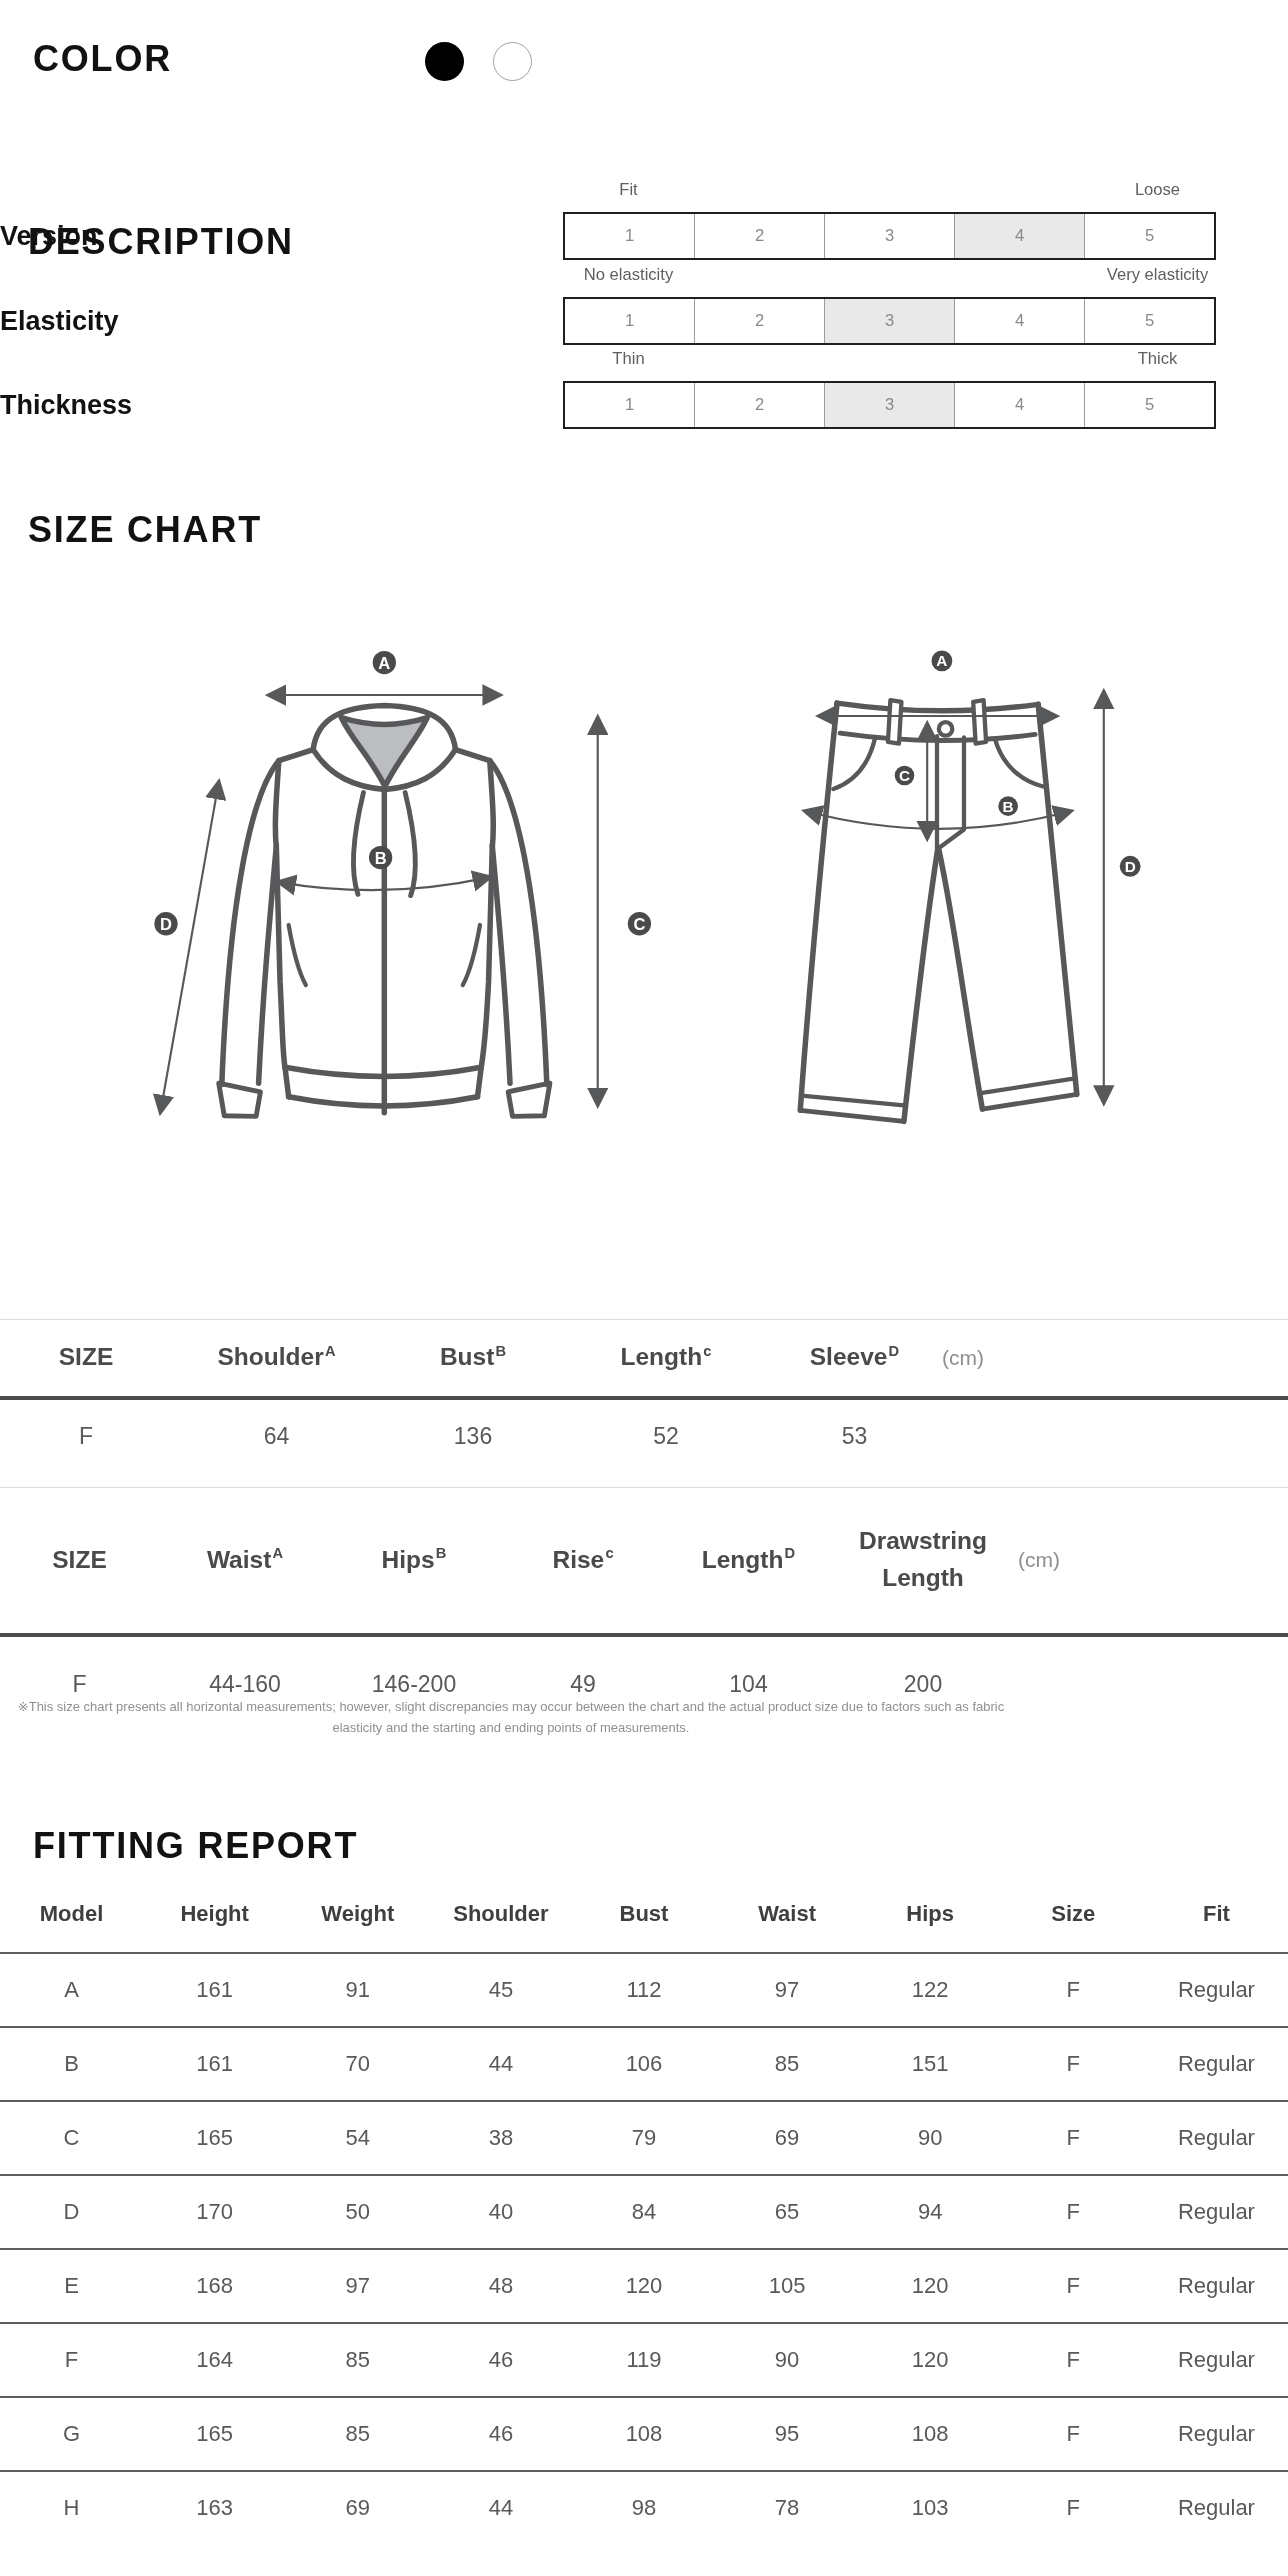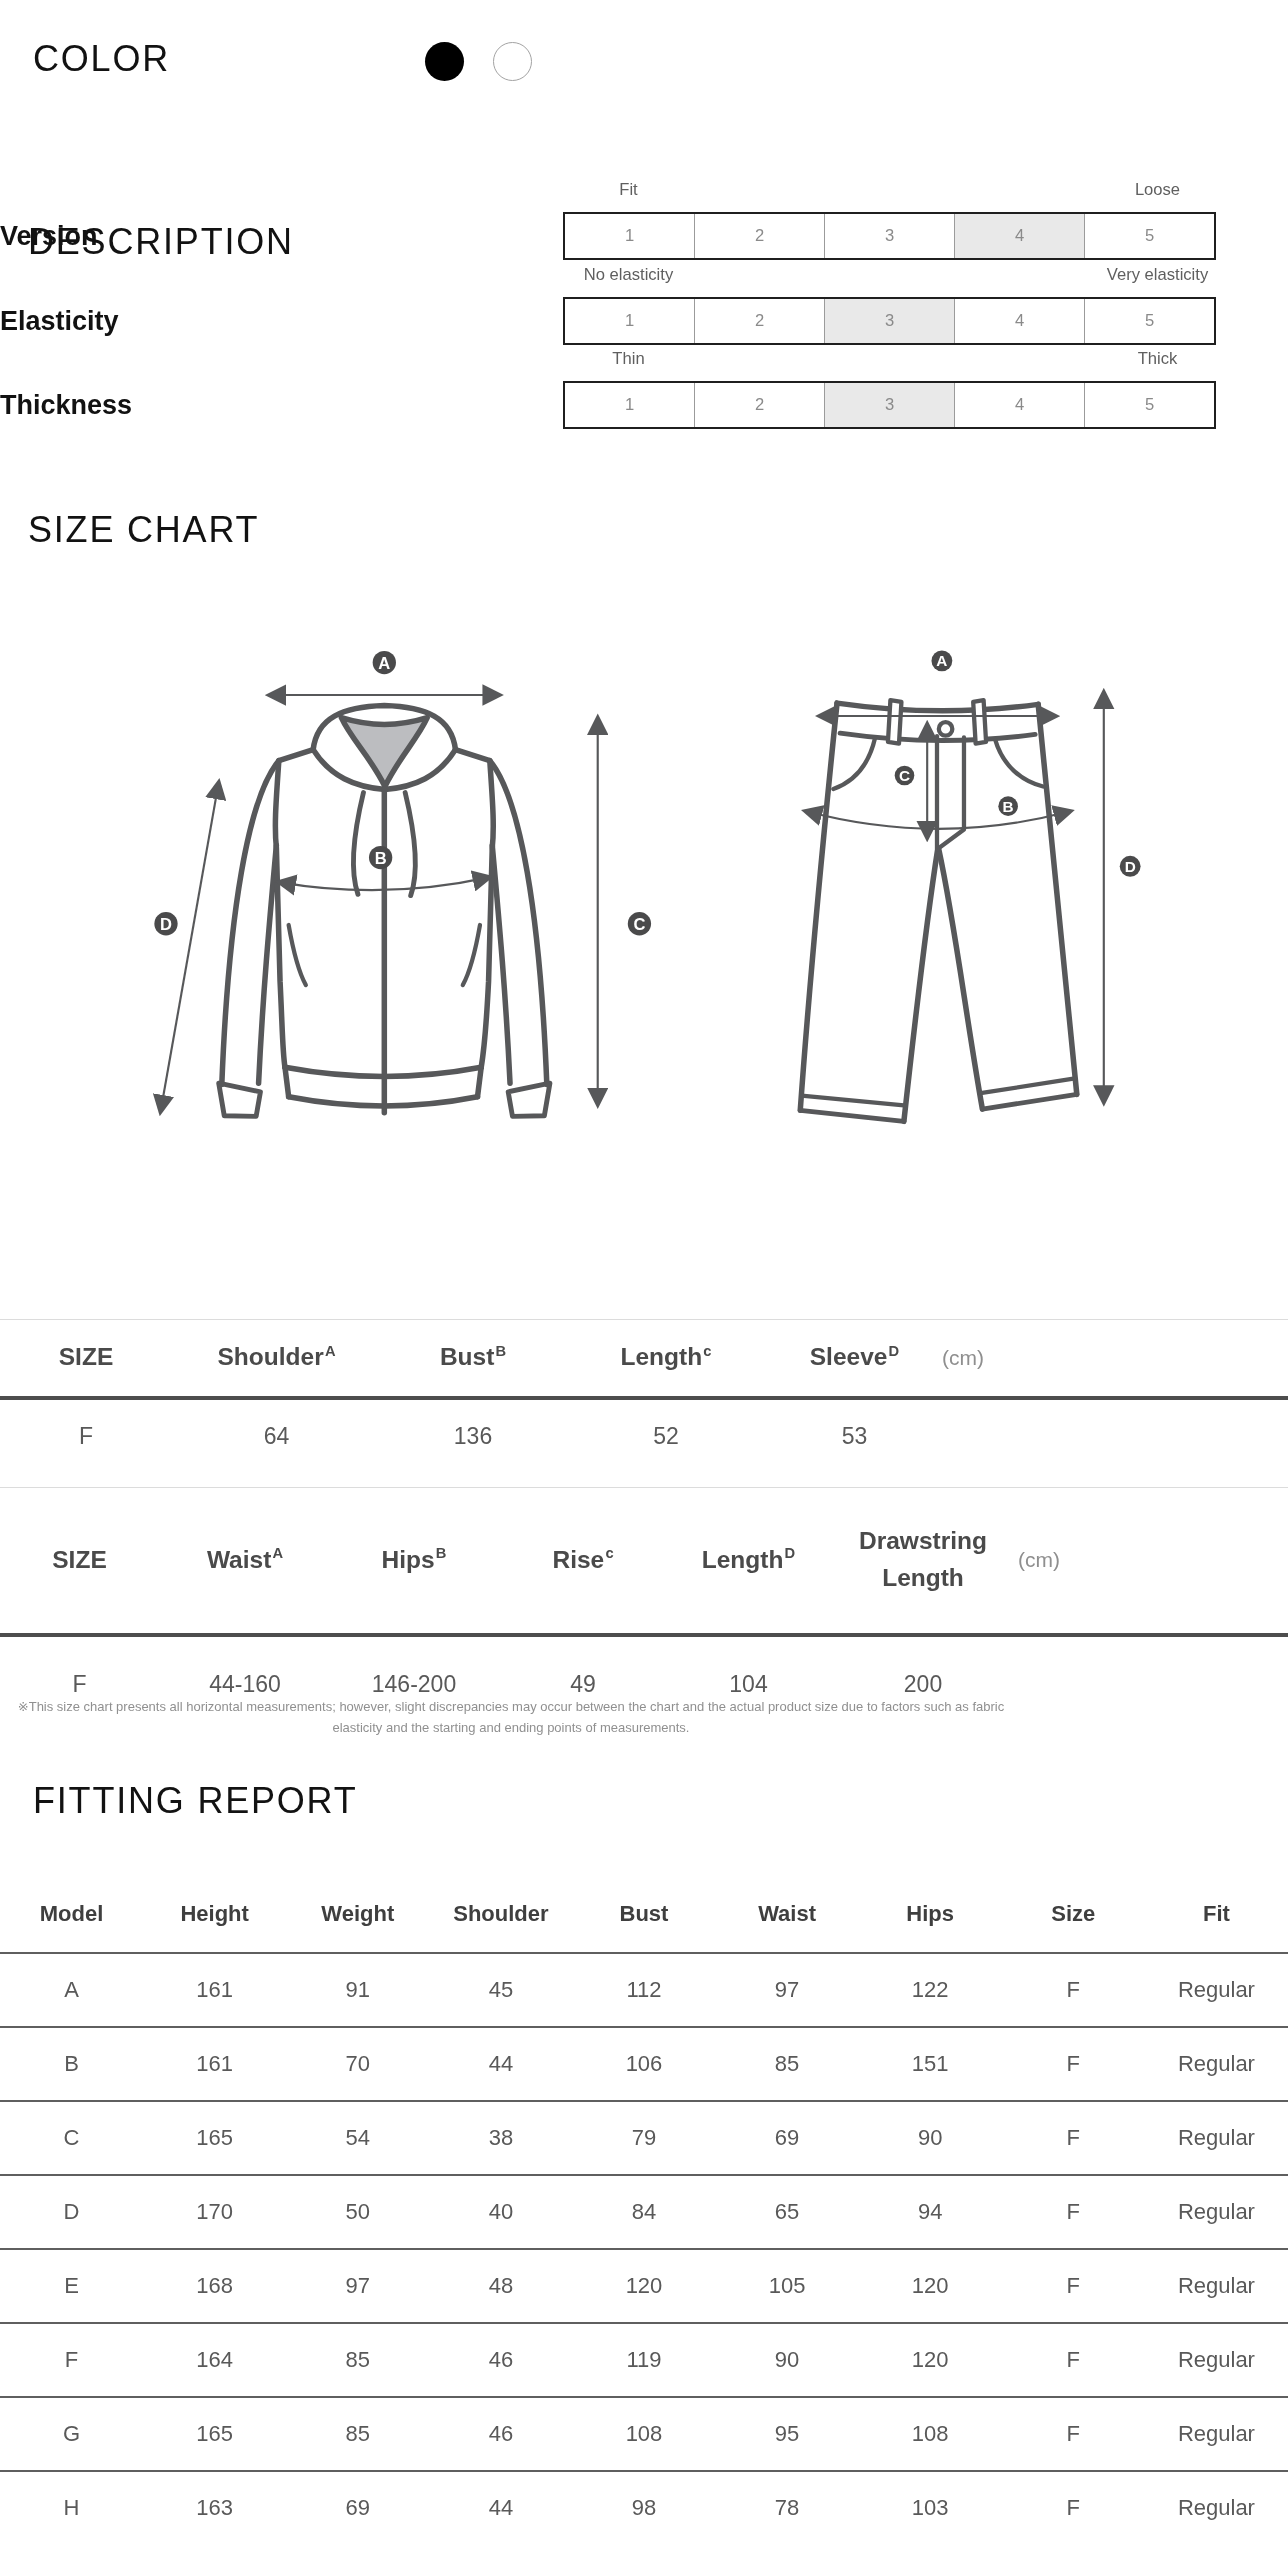--- a/index.html
+++ b/index.html
@@ -1,21 +1,21 @@
 <!DOCTYPE html>
 <html style="font-size:9.8px"><head>
 <meta charset="utf-8">
 <style>
   * { margin:0; padding:0; box-sizing:border-box; }
   html,body { background:#fff; }
   body { font-family:"Liberation Sans","DejaVu Sans",sans-serif; }
   #canvas { position:relative; width:1288px; height:2576px; background:#fff; overflow:hidden; }
   .abs { position:absolute; }
 
-  .sec-title { font-weight:400; font-size:36px; letter-spacing:1.8px; color:#121212; white-space:nowrap; }
+  .sec-title { font-weight:700; font-size:36px; letter-spacing:1.8px; color:#121212; white-space:nowrap; }
 
   
   .swatch { position:absolute; width:39px; height:39px; border-radius:50%; }
   .swatch.black { background:#000; }
   .swatch.white { background:#fff; border:1.2px solid #a3a3a3; }
 
   
   .desc-row { position:absolute; left:0; width:1288px; height:48px; }
   .desc-label { position:absolute; left:0; top:0; width:534px; height:48px; line-height:48px;
                 text-align:left; font-weight:700; font-size:27px; color:#121212; }
@@ -256,21 +256,21 @@
     <div class="tdata">49</div>
     <div class="tdata">104</div>
     <div class="tdata">200</div>
     <div></div>
   </div>
 
   <div class="note" style="top:1696px;">
     <div>※This size chart presents all horizontal measurements; however, slight discrepancies may occur between the chart and the actual product size due to factors such as fabric elasticity and the starting and ending points of measurements.</div>
   </div>
 
-  <div class="abs sec-title" style="left:33px; top:1780px;">FITTING REPORT</div>
+  <div class="abs sec-title" style="left:33px; top:1825px;">FITTING REPORT</div>
 
   <div class="fr-table">
     <div class="fr-row header">
       <span>Model</span>
       <span>Height</span>
       <span>Weight</span>
       <span>Shoulder</span>
       <span>Bust</span>
       <span>Waist</span>
       <span>Hips</span>

